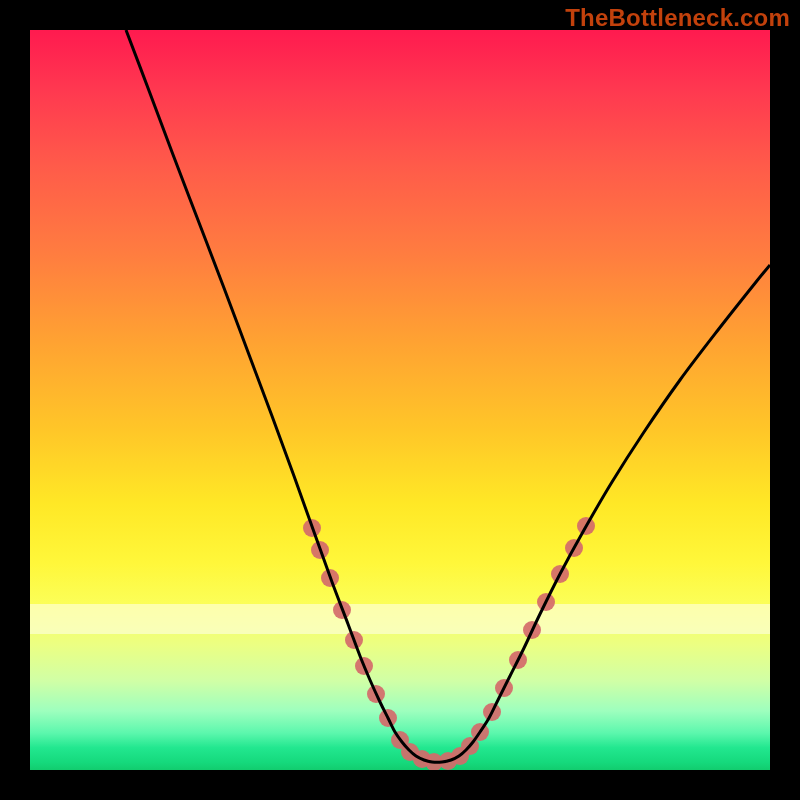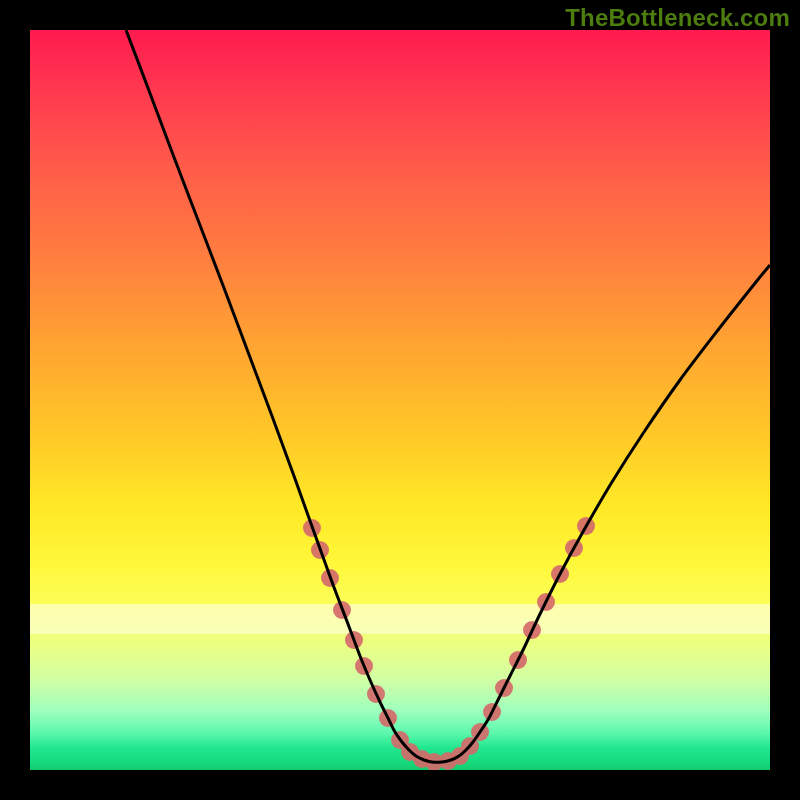--- a/index.html
+++ b/index.html
@@ -43,21 +43,21 @@
       #5cf7ad 95%,
       #22e78f 97%,
       #15d97c 99%,
       #12cc6e 100%
     );
   }
   .watermark {
     position: absolute;
     top: 4px;
     right: 10px;
-    color: #4d7c0f;
+    color: #c2410c;
     font-size: 24px;
     font-weight: 600;
     letter-spacing: 0.2px;
   }
   svg.curve {
     position: absolute;
     top: 0;
     left: 0;
   }
 </style>

